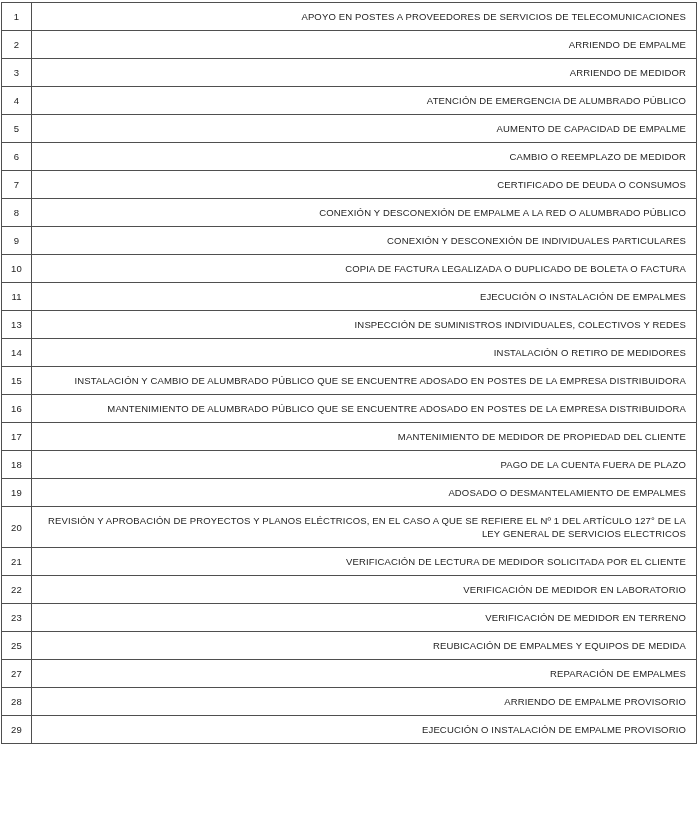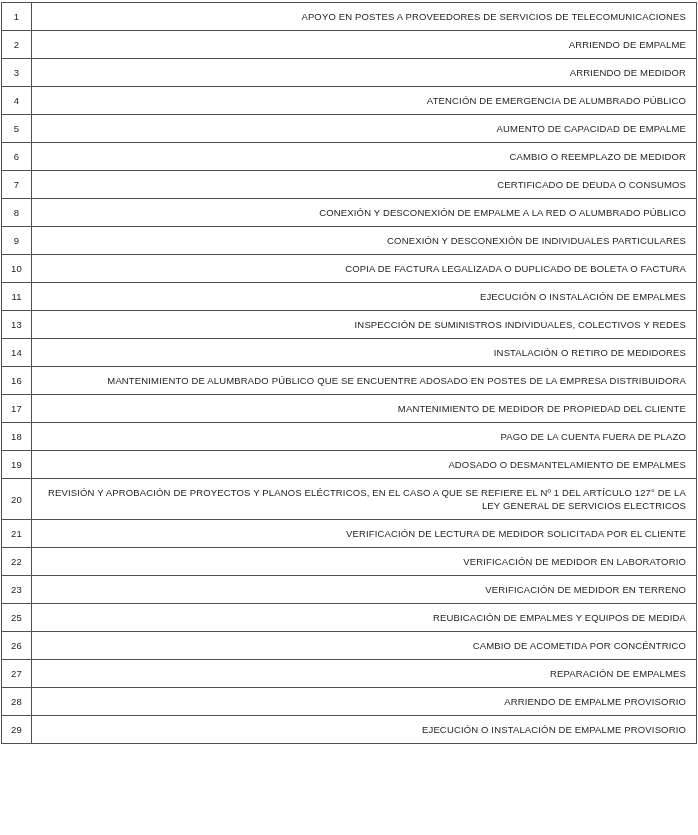--- a/index.html
+++ b/index.html
@@ -95,20 +95,24 @@
         </tr>
         <tr class="table-row">
           <td class="num">13</td>
           <td class="desc">INSPECCIÓN DE SUMINISTROS INDIVIDUALES, COLECTIVOS Y REDES</td>
         </tr>
         <tr class="table-row">
           <td class="num">14</td>
           <td class="desc">INSTALACIÓN O RETIRO DE MEDIDORES</td>
         </tr>
         <tr class="table-row">
+          <td class="num">15</td>
+          <td class="desc">INSTALACIÓN Y CAMBIO DE ALUMBRADO PÚBLICO QUE SE ENCUENTRE ADOSADO EN POSTES DE LA EMPRESA DISTRIBUIDORA</td>
+        </tr>
+        <tr class="table-row">
           <td class="num">16</td>
           <td class="desc">MANTENIMIENTO DE ALUMBRADO PÚBLICO QUE SE ENCUENTRE ADOSADO EN POSTES DE LA EMPRESA DISTRIBUIDORA</td>
         </tr>
         <tr class="table-row">
           <td class="num">17</td>
           <td class="desc">MANTENIMIENTO DE MEDIDOR DE PROPIEDAD DEL CLIENTE</td>
         </tr>
         <tr class="table-row">
           <td class="num">18</td>
           <td class="desc">PAGO DE LA CUENTA FUERA DE PLAZO</td>
@@ -131,24 +135,20 @@
         </tr>
         <tr class="table-row">
           <td class="num">23</td>
           <td class="desc">VERIFICACIÓN DE MEDIDOR EN TERRENO</td>
         </tr>
         <tr class="table-row">
           <td class="num">25</td>
           <td class="desc">REUBICACIÓN DE EMPALMES Y EQUIPOS DE MEDIDA</td>
         </tr>
         <tr class="table-row">
-          <td class="num">26</td>
-          <td class="desc">CAMBIO DE ACOMETIDA POR CONCÉNTRICO</td>
-        </tr>
-        <tr class="table-row">
           <td class="num">27</td>
           <td class="desc">REPARACIÓN DE EMPALMES</td>
         </tr>
         <tr class="table-row">
           <td class="num">28</td>
           <td class="desc">ARRIENDO DE EMPALME PROVISORIO</td>
         </tr>
         <tr class="table-row">
           <td class="num">29</td>
           <td class="desc">EJECUCIÓN O INSTALACIÓN DE EMPALME PROVISORIO</td>

